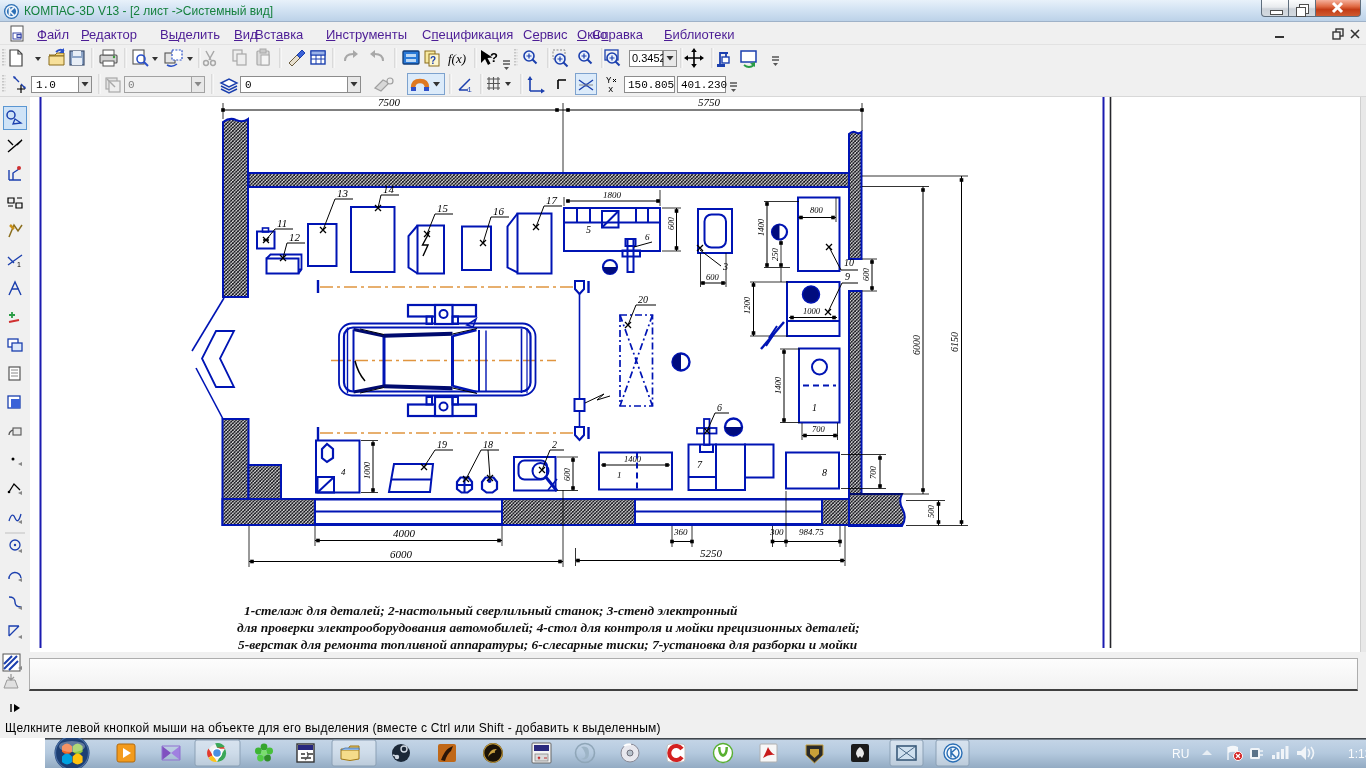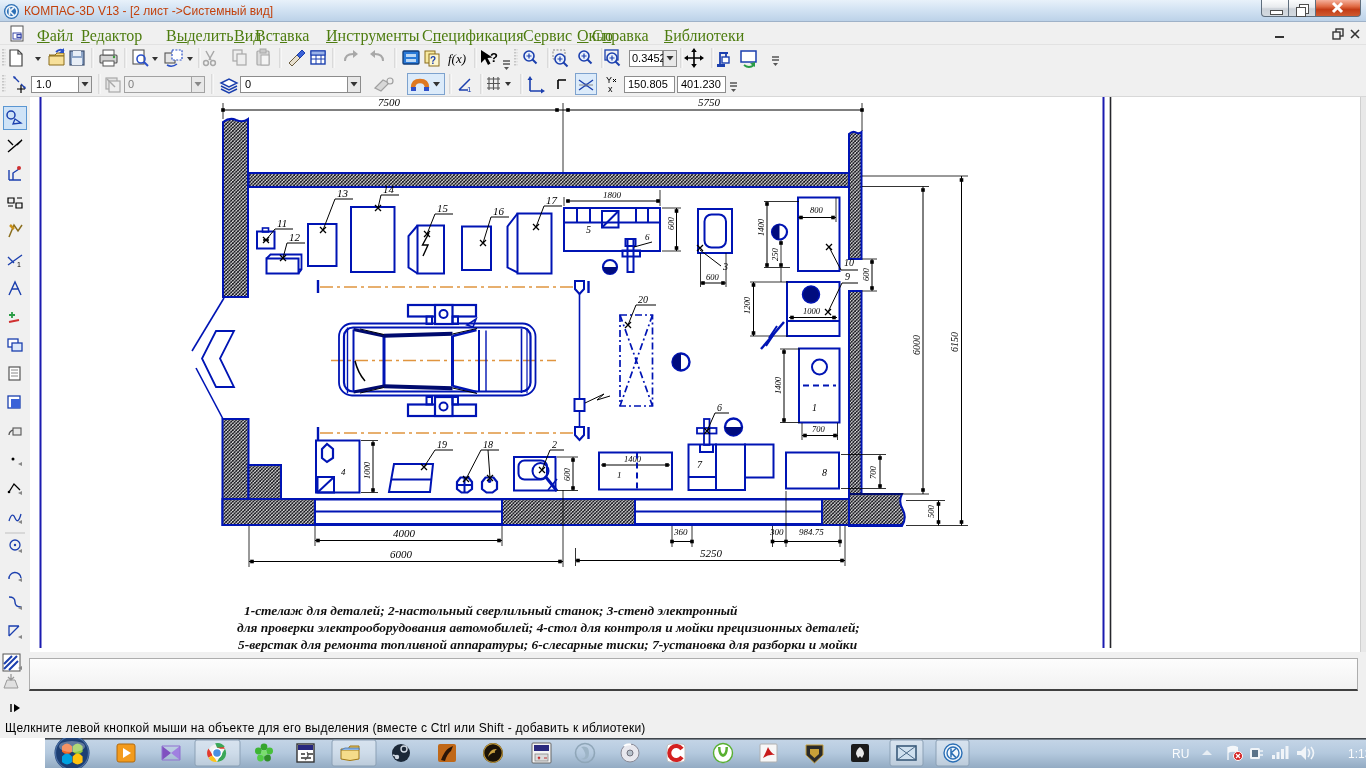--- a/index.html
+++ b/index.html
@@ -1,31 +1,31 @@
 <!DOCTYPE html>
 <html><head><meta charset="utf-8">
 <style>
   html,body{margin:0;padding:0;width:1366px;height:768px;overflow:hidden;
     font-family:"Liberation Sans",sans-serif;background:#fff;}
   .abs{position:absolute;}
   #page{position:relative;width:1366px;height:768px;}
   
   #titlebar{left:0;top:0;width:1366px;height:22px;
     background:linear-gradient(180deg,#e8f1fa 0%,#d3e3f3 45%,#bcd2e8 100%);border-bottom:1px solid #9fb2c8;box-sizing:border-box;}
-  #titletext{left:24px;top:4px;font-size:12px;color:#c2410c;white-space:nowrap;}
+  #titletext{left:24px;top:4px;font-size:12px;color:#15803d;white-space:nowrap;}
   .winbtn{top:0;height:17px;border:1px solid #5f6e7d;border-top:none;box-sizing:border-box;}
   #btnmin{left:1261px;width:28px;background:linear-gradient(180deg,#fbfcfd 0%,#e8ebee 45%,#ccd2d9 55%,#d4dae0 100%);border-radius:0 0 0 4px;}
   #btnmax{left:1288px;width:28px;background:linear-gradient(180deg,#fbfcfd 0%,#e8ebee 45%,#ccd2d9 55%,#d4dae0 100%);}
   #btnclose{left:1315px;width:46px;background:linear-gradient(180deg,#f5b09b 0%,#e06a44 40%,#c33c16 60%,#cf5b31 100%);border-radius:0 0 4px 0;}
   
   #menubar{left:0;top:22px;width:1366px;height:23px;background:#f0f0f0;border-bottom:1px solid #e2e2e2;box-sizing:border-box;}
-  .mi{position:absolute;top:27px;font-size:16px;color:#4d7c0f;font-family:Liberation Serif, serif;}
+  .mi{position:absolute;top:27px;font-size:13px;color:#4c1d95;}
   
   #tb1{left:0;top:45px;width:1366px;height:26px;background:#f0f0f0;}
-  #tb2{left:0;top:71px;width:1366px;height:26px;background:#f0f0f0;border-bottom:1px solid #d8d8d8;box-sizing:border-box;}
+  #tb2{left:0;top:71px;width:1366px;height:26px;background:#f0f0f0;border-bottom:1px solid #d8d8d8;box-sizing:border-box;font-family:Liberation Mono, monospace;}
   
   #main{left:0;top:97px;width:1366px;height:555px;background:#fff;}
   #lefttools{left:0;top:0;width:30px;height:555px;background:#f0f0f0;}
   
   #prop{left:25px;top:652px;width:1341px;height:65px;background:#f0f0f0;}
   #propbox{left:4px;top:6px;width:1329px;height:33px;background:linear-gradient(180deg,#fdfdfd,#f2f2f2);
      border:1px solid #adadad;border-bottom:2px solid #404040;box-sizing:border-box;}
   
   #status{left:0;top:717px;width:1366px;height:21px;background:#f0f0f0;font-size:12px;color:#000;}
   #status span{position:absolute;left:5px;top:4px;letter-spacing:0.25px;}
@@ -55,21 +55,21 @@
       </svg>
   </div>
   <div id="menubar" class="abs"></div>
   <svg class="abs" style="left:9px;top:25px" width="17" height="17" viewBox="0 0 17 17">
     <rect x="2" y="1" width="12" height="15" fill="#fff" stroke="#555"></rect>
     <rect x="4" y="8" width="8" height="6" fill="#fff" stroke="#3a49a8"></rect>
     <rect x="8" y="9.5" width="4" height="3" fill="#c8d0ee" stroke="#3a49a8"></rect>
   </svg>
   <div class="mi" style="left:37px"><span style="text-decoration:underline">Ф</span>айл</div>
   <div class="mi" style="left:81px"><span style="text-decoration:underline">Р</span>едактор</div>
-  <div class="mi" style="left:166px">В<span style="text-decoration:underline">ы</span>делить</div>
+  <div class="mi" style="left:160px">В<span style="text-decoration:underline">ы</span>делить</div>
   <div class="mi" style="left:234px"><span style="text-decoration:underline">В</span>ид</div>
   <div class="mi" style="left:255px">Вст<span style="text-decoration:underline">а</span>вка</div>
   <div class="mi" style="left:326px"><span style="text-decoration:underline">И</span>нструменты</div>
   <div class="mi" style="left:422px">С<span style="text-decoration:underline">п</span>ецификация</div>
   <div class="mi" style="left:523px">С<span style="text-decoration:underline">е</span>рвис</div>
   <div class="mi" style="left:577px"><span style="text-decoration:underline">О</span>кно</div>
   <div class="mi" style="left:592px">С<span style="text-decoration:underline">п</span>равка</div>
   <div class="mi" style="left:664px"><span style="text-decoration:underline">Б</span>иблиотеки</div>
   <svg class="abs" style="left:1270px;top:27px" width="96" height="14">
     <rect x="5" y="9" width="9" height="2" fill="#333"></rect>
@@ -702,21 +702,21 @@
       <rect x="3" y="2" width="17" height="17" fill="#fff" stroke="#555"></rect>
       <path d="M4,17 l13,-13 M4,12 l8,-8 M9,18 l9,-9" stroke="#1b3fae" stroke-width="2"></path>
       <path d="M18,16 l4,-2 v4 z" fill="#888"></path>
       <path d="M4,36 h14 l-3,-8 h-8 z" fill="#e0e0e0" stroke="#999"></path>
       <path d="M11,22 v6 M11,28 l-3,-3 m3,3 l3,-3" stroke="#999" stroke-width="1.3" fill="none"></path>
       <path d="M14,52 l6,4 -6,4 z" fill="#000"></path>
         <path d="M11,52 v8" stroke="#000" stroke-width="1.4"></path>
     </svg>
   </div>
   <div id="status" class="abs">
-      <span>Щелкните левой кнопкой мыши на объекте для его выделения (вместе с Ctrl или Shift - добавить к иблиотеки)</span>
+      <span>Щелкните левой кнопкой мыши на объекте для его выделения (вместе с Ctrl или Shift - добавить к выделенным)</span>
     </div>
   <div id="taskbar" class="abs"><svg width="1366" height="30">
         <circle cx="27" cy="15" r="17.5" fill="#1d3f74"></circle>
 <circle cx="27" cy="15" r="16.5" fill="none" stroke="#4a6fa4" stroke-width="1.2"></circle>
 <path d="M17,8.2 q5.0,-5.58 10,0 l0,5.58 q-5.0,4.95 -10,0 z" fill="#f26522"></path>
 <path d="M27.6,8.2 q5.0,-5.58 10,0 l0,5.58 q-5.0,4.95 -10,0 z" fill="#8dc63f"></path>
 <path d="M17,18.4 q5.0,-5.58 10,0 l0,5.58 q-5.0,4.95 -10,0 z" fill="#00a1e0"></path>
 <path d="M27.6,18.4 q5.0,-5.58 10,0 l0,5.58 q-5.0,4.95 -10,0 z" fill="#ffc20e"></path>
 <ellipse cx="27" cy="8.5" rx="13" ry="5.5" fill="#ffffff" opacity="0.3"></ellipse>
 <rect x="72" y="6" width="18" height="18" rx="2" fill="#f39b1d" stroke="#b06a10"></rect>

